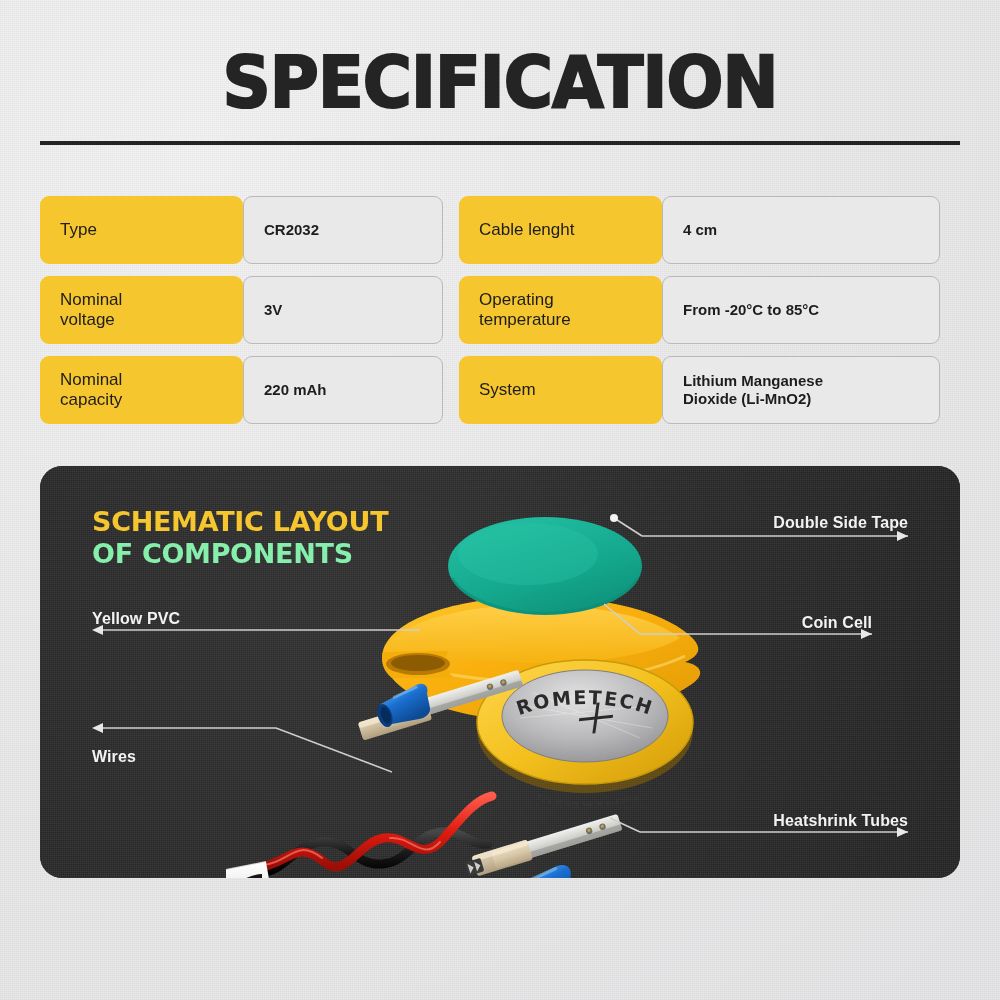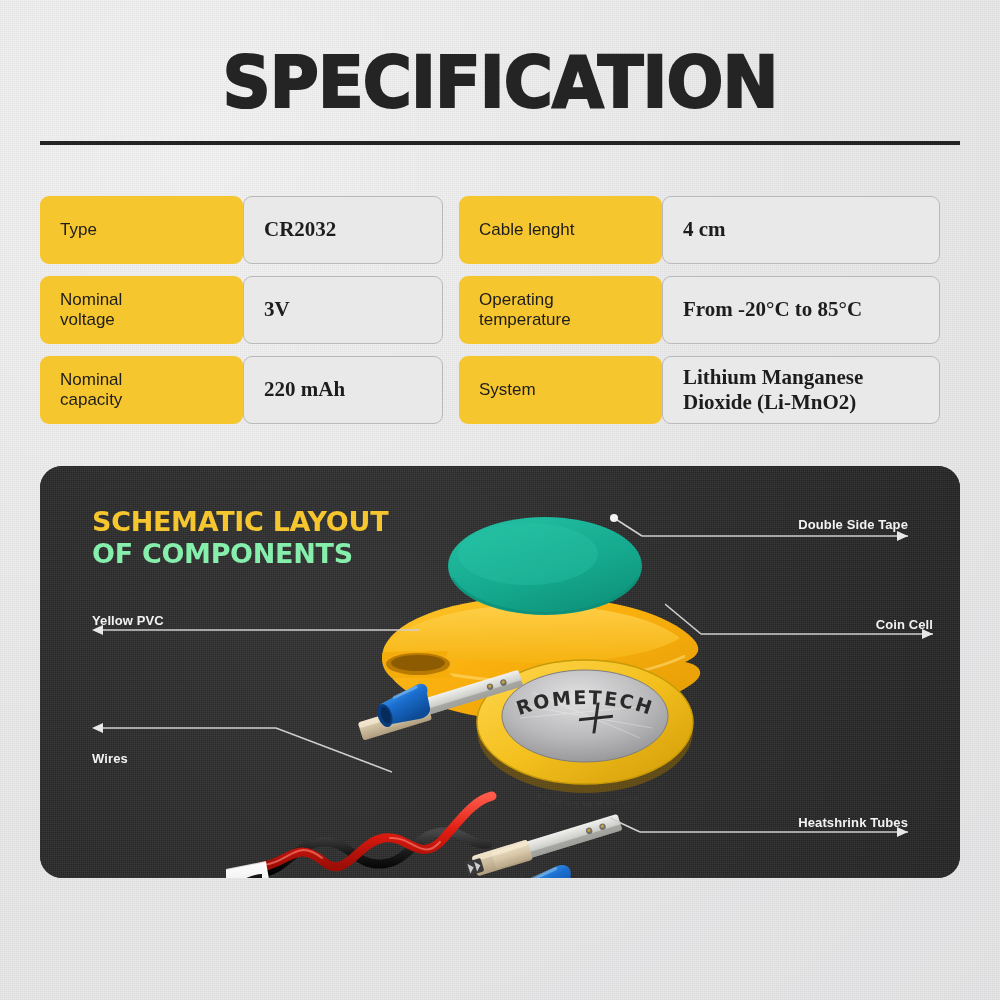--- a/index.html
+++ b/index.html
@@ -57,26 +57,25 @@
     font-size:17px;
     color:#1d1d1d;
     line-height:1.18;
     white-space:pre-line;
   }
   .v-cell{
     background:#e9e9ea;
     border:1px solid #b9b9bb;
     border-radius:9px;
     padding:0 20px;
-    font-size:21px;
+    font-size:15px;
     font-weight:bold;
     color:#1d1d1d;
     line-height:1.2;
     white-space:pre-line;
-    font-family:Liberation Serif, serif;
   }
   .gap-cell{ background:transparent; border:none; }
 
   
   .panel{
     position:absolute; left:40px; top:466px; width:920px; height:412px;
     background:#2b2b2b;
     border-radius:22px;
     overflow:hidden;
   }
@@ -98,21 +97,21 @@
     letter-spacing:-.3px;
   }
   .pt-l1{ color:#f6c62e; display:block; }
   .pt-l2{ color:#86efac; display:block; }
 
   
   .callout{ position:absolute; }
   .callout .lbl{
     position:absolute;
     color:#f2f2f2;
-    font-size:13px;
+    font-size:16px;
     font-weight:bold;
     white-space:nowrap;
     letter-spacing:.1px;
   }
   .callout.left .lbl{ left:0; bottom:10px; }
   .callout.right .lbl{ right:0; bottom:10px; }
 
   .illus{ position:absolute; inset:0; }
   svg{ display:block; }
 </style>
@@ -360,21 +359,21 @@
   <div class="callout right" style="left:570px; top:34px; width:298px; height:42px;">
     <span class="lbl">Double Side Tape</span>
     <svg width="298" height="42" style="position:absolute; left:0; top:0;">
       <polyline points="32,36 110,36 298,36" stroke="#cfcfcf" stroke-width="1.6" fill="none"></polyline>
       <line x1="32" y1="36" x2="4" y2="18" stroke="#cfcfcf" stroke-width="1.6"></line>
       <circle cx="4" cy="18" r="4" fill="#f2f2f2"></circle>
       <path d="M 298 36 L 287 31 L 287 41 Z" fill="#e8e8e8"></path>
     </svg>
   </div>
 
-  <div class="callout right" style="left:625px; top:132px; width:268px; height:44px;">
+  <div class="callout right" style="left:564px; top:132px; width:268px; height:44px;">
     <span class="lbl">Coin Cell</span>
     <svg width="268" height="44" style="position:absolute; left:0; top:0;">
       <polyline points="36,36 268,36" stroke="#cfcfcf" stroke-width="1.6" fill="none"></polyline>
       <line x1="36" y1="36" x2="0" y2="6" stroke="#cfcfcf" stroke-width="1.6"></line>
       <path d="M 268 36 L 257 31 L 257 41 Z" fill="#e8e8e8"></path>
     </svg>
   </div>
 
 
   <div class="callout right" style="left:570px; top:330px; width:298px; height:44px;">

